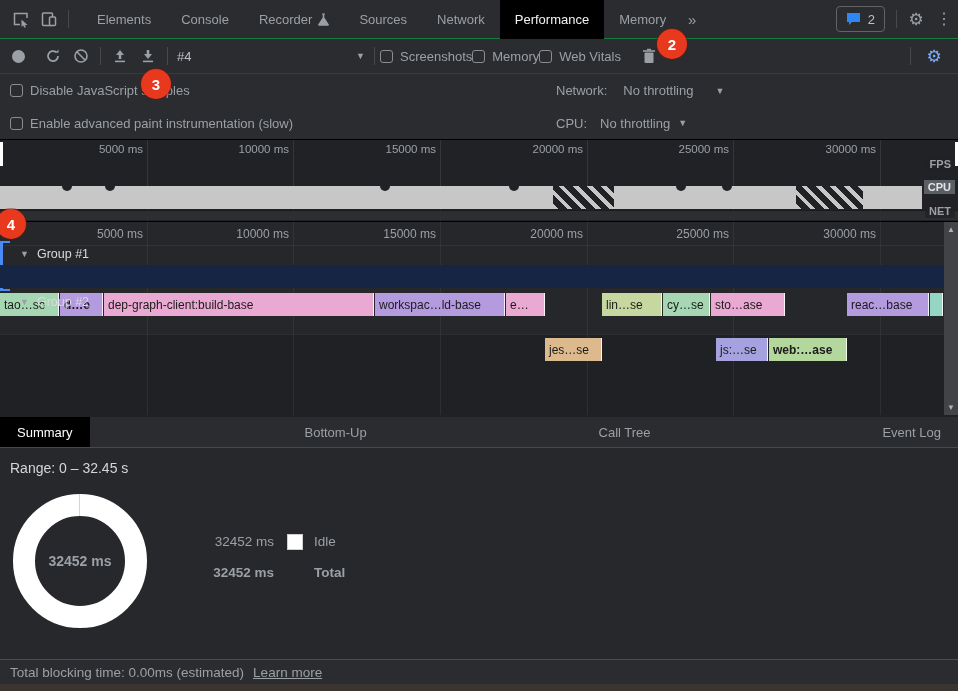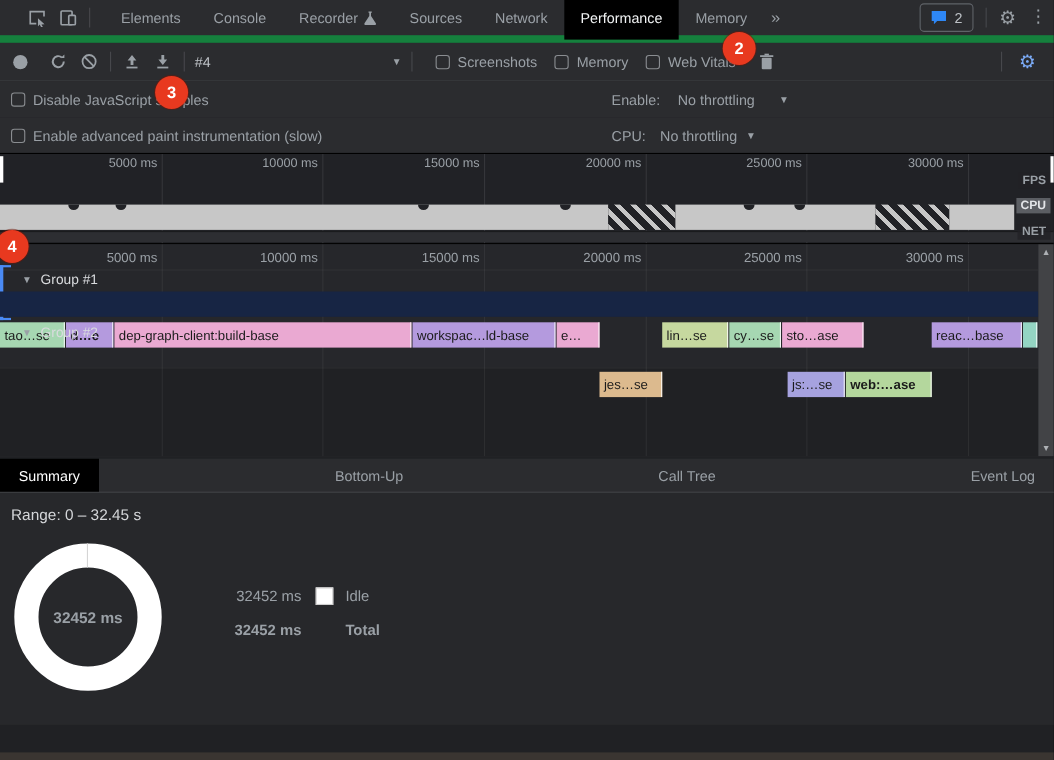--- a/index.html
+++ b/index.html
@@ -2,21 +2,21 @@
 <html><head>
 <meta charset="utf-8">
 <style>
   * { margin:0; padding:0; box-sizing:border-box; }
   body { background:#000; font-family:"Liberation Sans", sans-serif; }
   #app { position:relative; width:958px; height:691px; background:#202124; overflow:hidden;
          color:#9aa0a6; font-size:13px; }
 
   
   #tabbar { position:absolute; left:0; top:0; width:958px; height:39px; background:#2b2c2f;
-            border-bottom:7px solid #15803d; display:flex; align-items:center; padding-left:20px; }
+            border-bottom:1px solid #15803d; display:flex; align-items:center; padding-left:7px; }
   .icon-btn { display:flex; align-items:center; justify-content:center; width:28px; height:28px;
               color:#9aa0a6; cursor:pointer; }
   .icon-btn svg { display:block; }
   .vsep { width:1px; height:18px; background:#47484c; margin:0 5px; }
   #main-tabs { display:flex; height:39px; margin-left:8px; }
   .tab { display:flex; align-items:center; gap:6px; padding:0 15px; height:39px; color:#9aa0a6;
          cursor:pointer; white-space:nowrap; }
   .tab.active { background:#000; color:#f1f3f4; }
   #more-tabs { font-size:15px; width:22px; }
   .spacer { flex:1; }
@@ -25,21 +25,21 @@
   .gear-glyph { font-size:17px; line-height:1; }
   .kebab-glyph { font-size:16px; line-height:1; }
 
   
   #perfbar { position:absolute; left:0; top:39px; width:958px; height:35px; background:#2b2c2f;
              border-bottom:1px solid #3a3b3e; display:flex; align-items:center; padding-left:10px; }
   #record-btn { width:13px; height:13px; border-radius:50%; background:#9aa0a6; margin:0 14px 0 2px; cursor:pointer; }
   #history-select { display:flex; align-items:center; justify-content:space-between; width:188px;
                     margin:0 4px; color:#bdc1c6; cursor:pointer; }
   #history-select .dd { font-size:9px; color:#9aa0a6; }
-  .check-item { display:flex; align-items:center; gap:7px; margin-left:16px; cursor:pointer; }
+  .check-item { display:flex; align-items:center; gap:7px; cursor:pointer; }
   .checkbox { width:13px; height:13px; border:1px solid #8a8d91; border-radius:3px; background:transparent; }
   #perf-gear { color:#7cacf8; margin:0 10px 0 4px; }
 
   
   .optrow { position:absolute; left:0; width:958px; height:33px; background:#2b2c2f;
             display:flex; align-items:center; padding-left:10px; }
   #opt1 { top:74px; }
   #opt2 { top:107px; border-bottom:1px solid #000; }
   .optrow .check-item { margin-left:0; }
   .throttle { position:absolute; left:556px; display:flex; align-items:center; cursor:pointer; }
@@ -231,21 +231,21 @@
     <div class="vsep"></div>
     <span id="perf-gear" class="icon-btn gear-glyph">⚙</span>
   </div>
 
   <div id="opt1" class="optrow">
     <div class="check-item">
       <div class="checkbox"></div>
       <span>Disable JavaScript samples</span>
     </div>
     <div class="throttle">
-      <span>Enable:</span>
+      <span>Network:</span>
       <span class="t-val">No throttling</span>
       <span class="dd">▼</span>
     </div>
   </div>
   <div id="opt2" class="optrow">
     <div class="check-item">
       <div class="checkbox"></div>
       <span>Enable advanced paint instrumentation (slow)</span>
     </div>
     <div class="throttle">
@@ -353,20 +353,24 @@
           <span class="legend-name">Idle</span>
         </div>
         <div class="legend-row bold">
           <span class="legend-val">32452 ms</span>
           <div class="legend-swatch empty"></div>
           <span class="legend-name">Total</span>
         </div>
       </div>
   </div>
 
+  <div id="footer">
+    <span>Total blocking time: 0.00ms (estimated)</span>
+    <a>Learn more</a>
+  </div>
   <div id="strip"></div>
 
   <div id="badges">
       <div class="badge" style="left: 657px; top: 29px; background: rgb(232, 57, 31);">2</div>
       <div class="badge" style="left: 141px; top: 69px; background: rgb(232, 57, 31);">3</div>
       <div class="badge" style="left: -4px; top: 209px; background: rgb(232, 57, 31);">4</div>
     </div>
 </div>
 
 </body></html>

